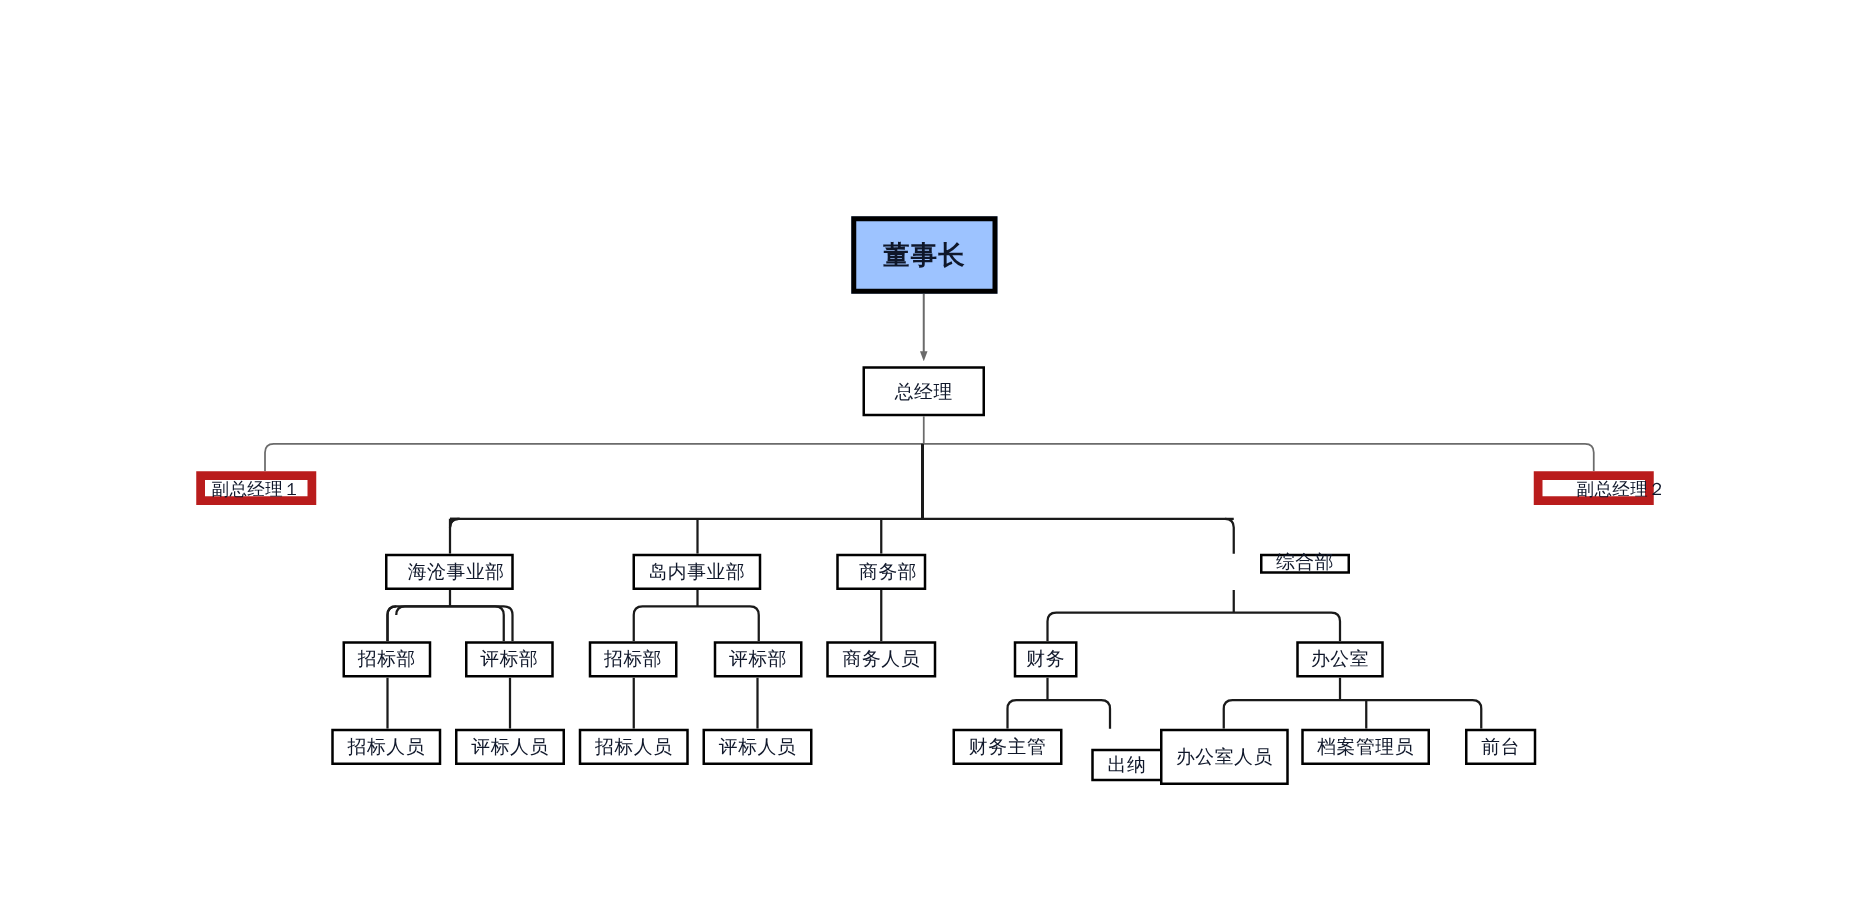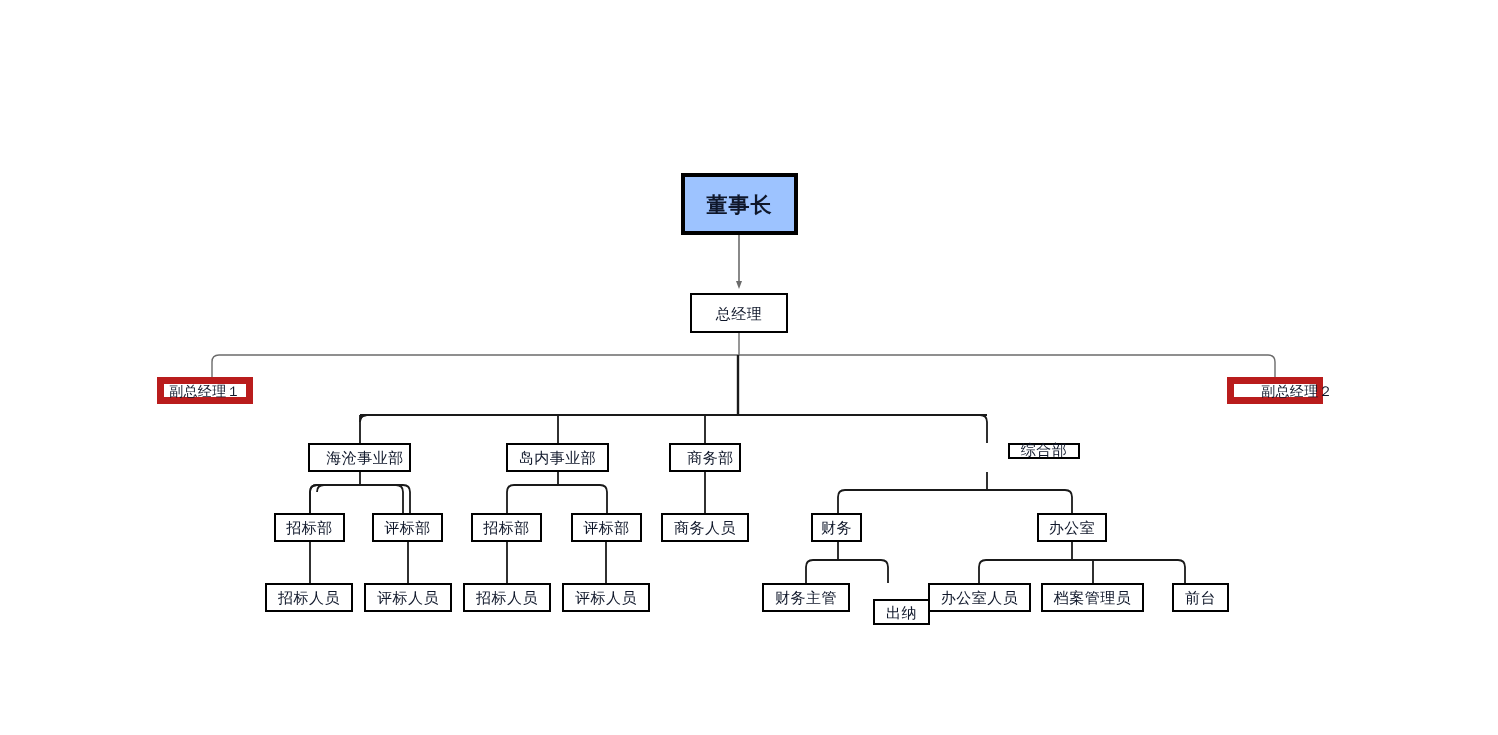--- a/index.html
+++ b/index.html
@@ -158,21 +158,21 @@
   </div>
 
   <div class="node" style="left:762px;top:583px;width:88px;height:29px;justify-content:center;">
     <span>财务主管</span>
   </div>
 
   <div class="node" style="left:873px;top:583px;width:57px;height:26px;margin-top:16px;">
     <span>出纳</span>
   </div>
 
-  <div class="node" style="left:928px;top:583px;width:103px;height:29px;text-align:center;">
+  <div class="node" style="left:928px;top:583px;width:103px;height:45px;text-align:center;">
     <span>办公室人员</span>
   </div>
 
   <div class="node" style="left:1041px;top:583px;width:103px;height:29px;">
     <span>档案管理员</span>
   </div>
 
   <div class="node" style="left:1172px;top:583px;width:57px;height:29px;">
     <span>前台</span>
   </div>

